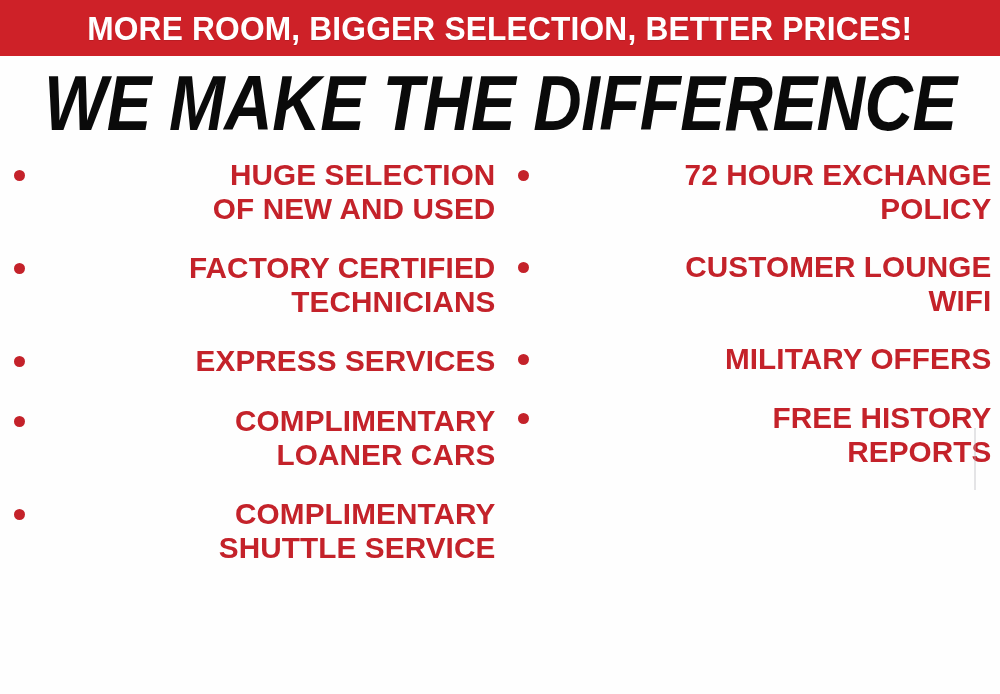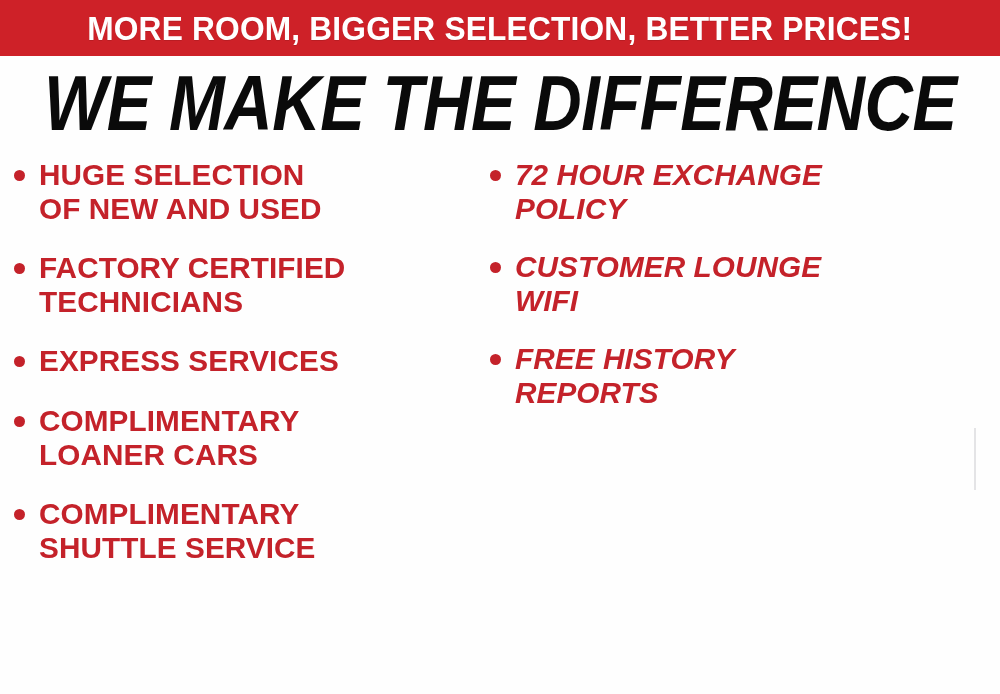--- a/index.html
+++ b/index.html
@@ -12,20 +12,21 @@
     background: #fefefe;
     font-family: "Liberation Sans", sans-serif;
     overflow: hidden;
     position: relative;
   }
 
   #ad-root {
     position: absolute;
     inset: 0;
     background: #fefefe;
+    text-align: right;
   }
 
   
   .banner {
     position: absolute;
     left: 0;
     top: 0;
     width: 1000px;
     height: 56px;
     background: #ce2128;
@@ -80,21 +81,21 @@
     width: 1000px;
     height: 536px;
     padding-left: 24px;
   }
   .col {
     position: absolute;
     top: 0;
     height: 536px;
   }
   .col-left  { left: 14px;  width: 486px; }
-  .col-right { left: 490px; width: 478px; font-style: italic; }
+  .col-right { left: 518px; width: 478px; }
 
   .bullet-item {
     display: flex;
     align-items: flex-start;
     color: #c4222a;
     font-family: "Liberation Sans", sans-serif;
     font-weight: bold;
     font-size: 30px;
     line-height: 1.12;
     letter-spacing: 0.1px;
@@ -180,20 +181,24 @@
         <span class="bullet-text">72 HOUR EXCHANGE
 POLICY</span>
       </div>
       <div class="bullet-item">
         <span class="bullet-dot"></span>
         <span class="bullet-text">CUSTOMER LOUNGE
 WIFI</span>
       </div>
       <div class="bullet-item">
         <span class="bullet-dot"></span>
+        <span class="bullet-text">MILITARY OFFERS</span>
+      </div>
+      <div class="bullet-item">
+        <span class="bullet-dot"></span>
         <span class="bullet-text">FREE HISTORY
 REPORTS</span>
       </div>
     </div>
 
   </div>
 
   <div class="artifact"></div>
 </div>
 

